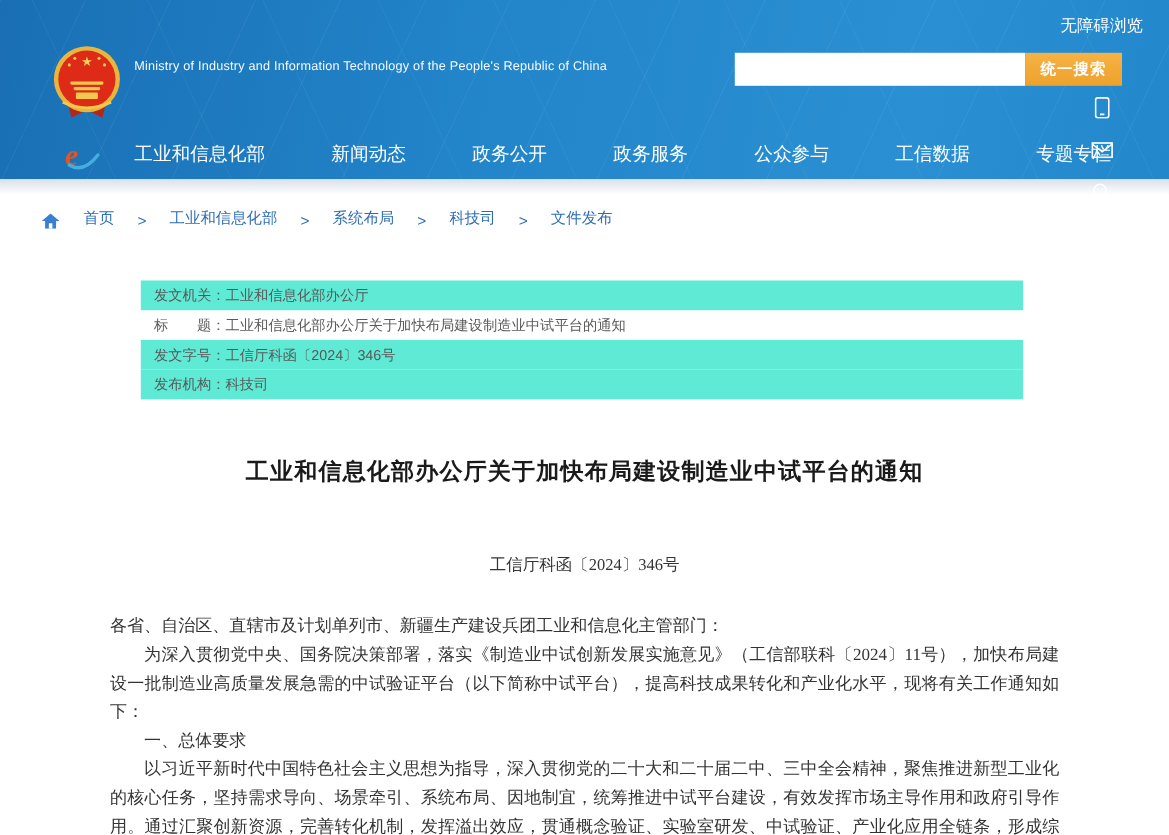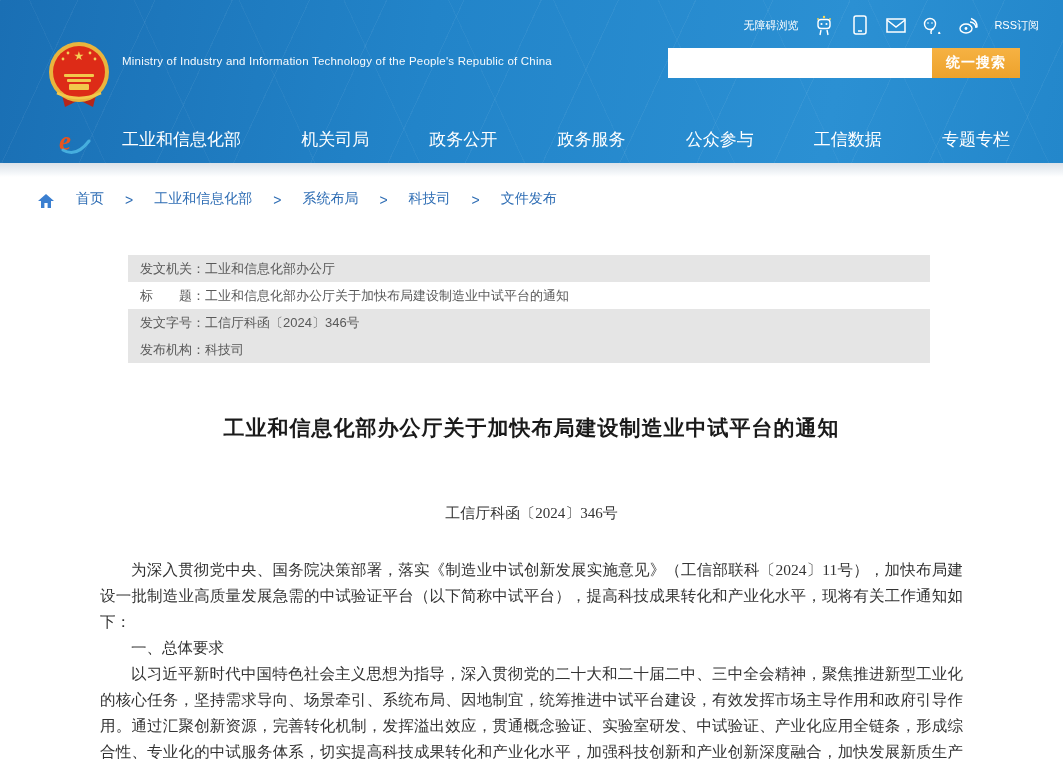--- a/index.html
+++ b/index.html
@@ -15,21 +15,21 @@
   }
   .header::after{
     content:"";position:absolute;inset:0;pointer-events:none;
     background:
       repeating-linear-gradient(115deg,rgba(255,255,255,0.05) 0 1px,transparent 1px 70px),
       repeating-linear-gradient(65deg,rgba(255,255,255,0.04) 0 1px,transparent 1px 95px);
   }
   .topbar{
     position:absolute;top:14px;right:24px;z-index:3;
     display:flex;align-items:center;gap:16px;
-    color:#fff;font-size:11px;
+    color:#fff;font-size:15px;flex-direction:column;
   }
   .topbar .tb-link{cursor:pointer;white-space:nowrap;}
   .tb-icon{display:inline-flex;align-items:center;justify-content:center;width:20px;height:22px;cursor:pointer;}
   .emblem{position:absolute;left:47px;top:41px;width:64px;height:70px;z-index:2;}
   .brand{position:absolute;left:122px;top:47px;color:#fff;z-index:2;}
   .brand-title{font-size:29px;font-weight:bold;letter-spacing:1.5px;line-height:1.1;}
   .brand-sub{font-size:11.5px;margin-top:8px;opacity:.96;letter-spacing:.2px;}
   
   .search{position:absolute;left:668px;top:48px;width:352px;z-index:3;}
   .search-row{display:flex;height:22px;justify-content:center;}
@@ -52,21 +52,21 @@
     background:linear-gradient(180deg,#dbe1e8,#f7f9fb 80%,#ffffff);}
   
   .breadcrumb{position:absolute;top:190px;left:38px;display:flex;align-items:flex-end;gap:21px;
     font-size:14px;color:#2e6db4;}
   .breadcrumb .bc-link{cursor:pointer;white-space:nowrap;}
   .breadcrumb .bc-sep{color:#2e6db4;}
   .bc-home{display:inline-flex;align-items:center;margin-right:1px;}
   
   .meta-table{position:absolute;left:128px;top:255px;width:802px;font-size:13px;color:#595959;}
   .meta-row{height:27px;line-height:27px;display:flex;box-sizing:border-box;padding-left:12px;}
-  .meta-row.odd{background:#e5e5e5;}
+  .meta-row.odd{background:#5eead4;}
   .meta-cell{display:flex;white-space:pre;}
   .meta-cell.col1{width:223px;}
   .meta-label{white-space:pre;}
   
   .doc-title{position:absolute;left:100px;width:863px;top:414px;text-align:center;
     font-size:21px;font-weight:bold;color:#1a1a1a;letter-spacing:1px;}
   .doc-number{position:absolute;left:100px;width:863px;top:504px;text-align:center;
     font-size:15px;color:#333;font-family:"Liberation Serif","DejaVu Serif",serif;}
   .doc-body{position:absolute;left:100px;width:863px;top:557px;
     font-size:15.5px;line-height:26px;color:#333;
@@ -153,21 +153,21 @@
 
   <div class="nav">
     <span class="nav-logo">
       <svg width="36" height="34" viewBox="0 0 36 34">
         <text x="3" y="27" font-size="27" font-weight="bold" font-style="italic" fill="#e8541e" font-family="serif">e</text>
         <path d="M7 27 q 13 8 26 -9" stroke="#46aede" stroke-width="3" fill="none" stroke-linecap="round"></path>
       </svg>
     </span>
     <div class="nav-list">
       <span>工业和信息化部</span>
-      <span>机关司局</span>
+      <span>新闻动态</span>
       <span>政务公开</span>
       <span>政务服务</span>
       <span>公众参与</span>
       <span>工信数据</span>
       <span>专题专栏</span>
     </div>
   </div>
 </div>
 
 <div class="subheader-strip"></div>
@@ -214,16 +214,17 @@
       <span class="meta-label">发布机构：</span>
       <span class="meta-value">科技司</span>
     </span>
   </div>
 </div>
 
 <div class="doc-title">工业和信息化部办公厅关于加快布局建设制造业中试平台的通知</div>
 <div class="doc-number">工信厅科函〔2024〕346号</div>
 
 <div class="doc-body">
+  <p>各省、自治区、直辖市及计划单列市、新疆生产建设兵团工业和信息化主管部门：</p>
   <p class="indent">为深入贯彻党中央、国务院决策部署，落实《制造业中试创新发展实施意见》（工信部联科〔2024〕11号），加快布局建设一批制造业高质量发展急需的中试验证平台（以下简称中试平台），提高科技成果转化和产业化水平，现将有关工作通知如下：</p>
   <p class="indent">一、总体要求</p>
   <p class="indent">以习近平新时代中国特色社会主义思想为指导，深入贯彻党的二十大和二十届二中、三中全会精神，聚焦推进新型工业化的核心任务，坚持需求导向、场景牵引、系统布局、因地制宜，统筹推进中试平台建设，有效发挥市场主导作用和政府引导作用。通过汇聚创新资源，完善转化机制，发挥溢出效应，贯通概念验证、实验室研发、中试验证、产业化应用全链条，形成综合性、专业化的中试服务体系，切实提高科技成果转化和产业化水平，加强科技创新和产业创新深度融合，加快发展新质生产力。</p>
 </div>
 
 </body></html>

